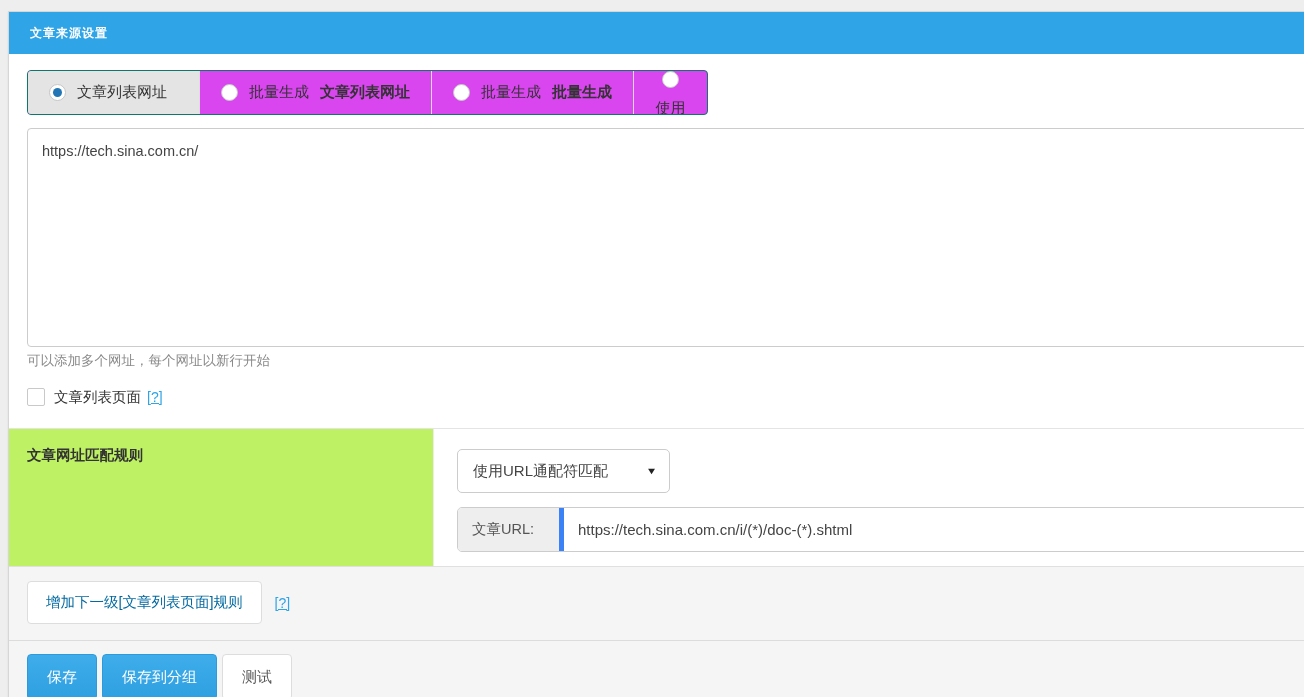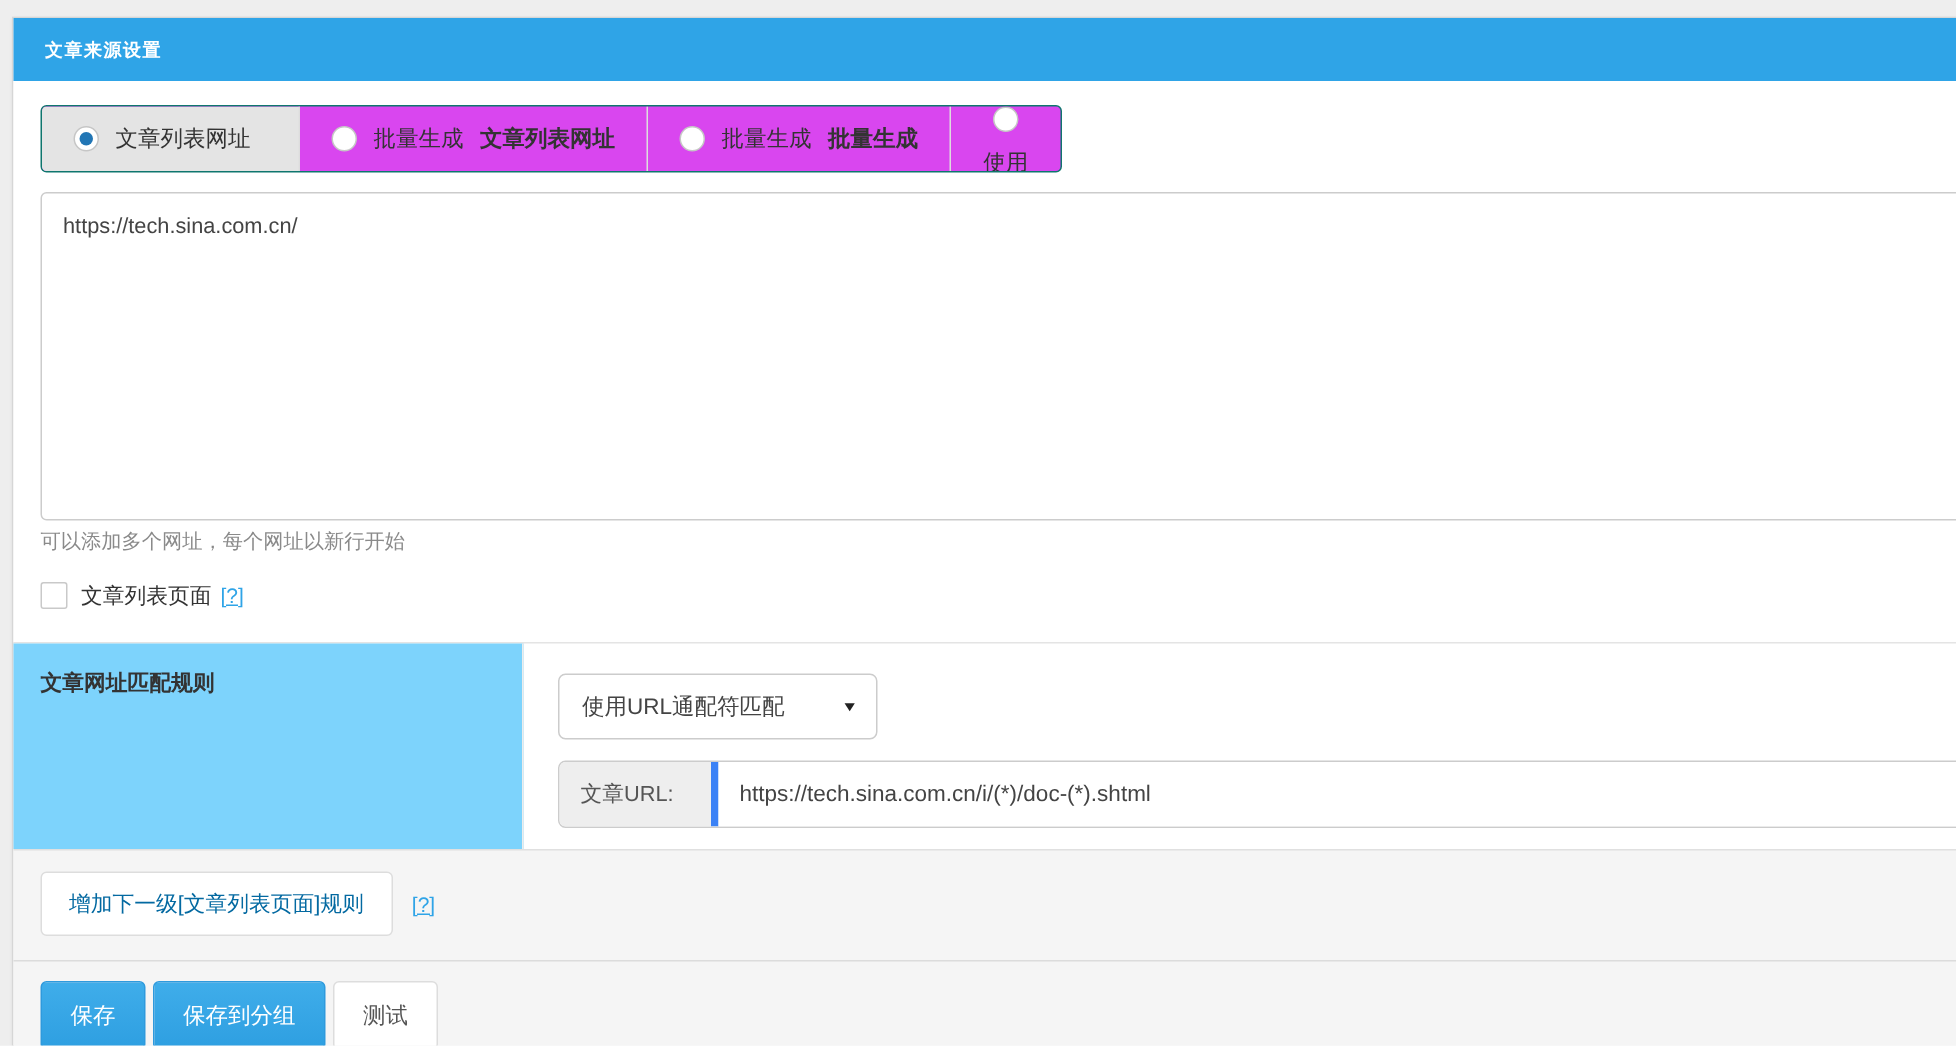--- a/index.html
+++ b/index.html
@@ -58,21 +58,21 @@
   .check-row { margin-top: 16px; display: flex; align-items: center; height: 20px; }
   .checkbox {
     width: 18px; height: 18px; border: 1px solid #c9c9c9; border-radius: 2px;
     background: #fff; flex: none; cursor: pointer;
   }
   .check-row label { margin-left: 9px; font-size: 14.5px; color: #333; cursor: pointer; }
   a.help-link { color: #2fa4e7; text-decoration: underline; margin-left: 6px; font-size: 14px; cursor: pointer; }
 
   .match-row { display: flex; border-top: 1px solid #e4e4e4; }
   .match-left {
-    width: 340px; flex: none; background: #7dd3fc;
+    width: 425px; flex: none; background: #bef264;
     border-right: 1px solid #ececec;
     padding: 17px 0 0 18px;
   }
   .match-left .section-label { font-weight: bold; font-size: 14.5px; color: #333; }
   .match-right { flex: 1; padding: 20px 18px 14px 23px; }
 
   .select-box {
     width: 213px; height: 44px; background: #fff;
     border: 1px solid #ccc; border-radius: 5px;
     display: flex; align-items: center; justify-content: space-between;

